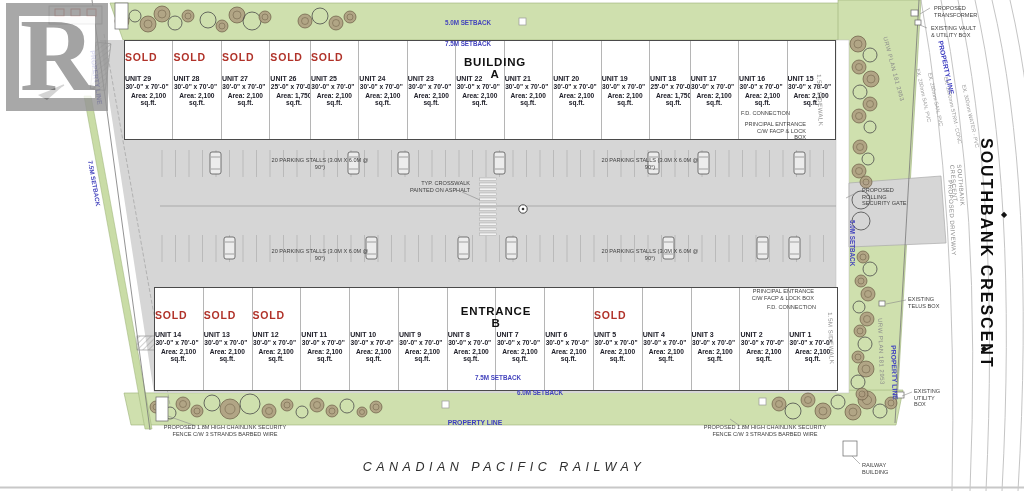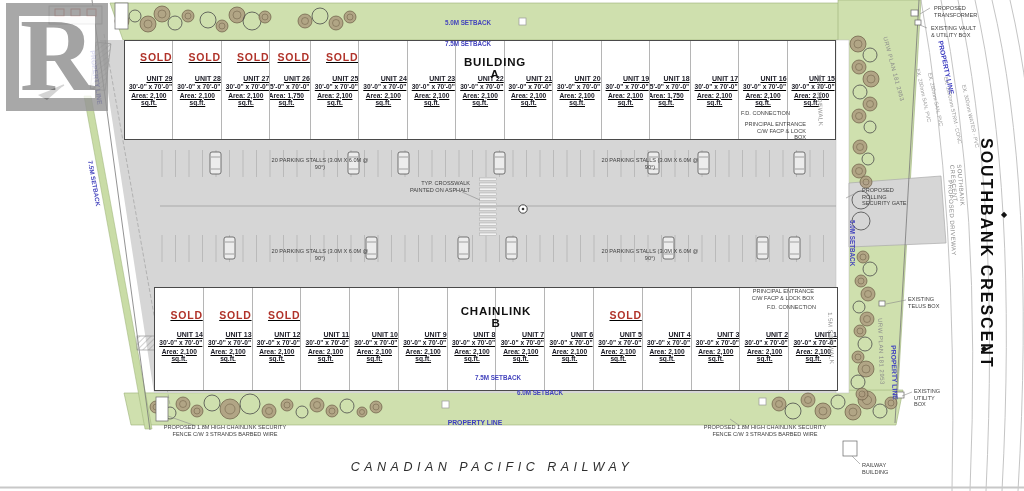--- a/index.html
+++ b/index.html
@@ -4,21 +4,21 @@
 <style>
   html,body{margin:0;padding:0;background:#fff;}
   #stage{position:relative;width:1024px;height:491px;overflow:hidden;background:#fff;
          font-family:"Liberation Sans",sans-serif;}
   #bg{position:absolute;left:0;top:0;z-index:1;}
   .bldg{position:absolute;z-index:2;background:#fff;border:1px solid #4a4a4a;
         box-sizing:border-box;display:flex;}
   #bldgA{left:124px;top:40px;width:712px;height:100px;}
   #bldgB{left:154px;top:287px;width:684px;height:104px;}
   .unit{flex:30 0 0;border-right:1px solid #b5b5b5;display:flex;flex-direction:column;
-        align-items:flex-end;text-align:center;overflow:hidden;box-sizing:border-box;text-decoration:underline;}
+        align-items:flex-start;text-align:center;overflow:hidden;box-sizing:border-box;}
   .unit.narrow{flex:25 0 0;}
   .unit:last-child{border-right:none;}
   .u-sold{height:24px;margin-top:10px;font-weight:bold;color:#b03229;font-size:10.5px;
           letter-spacing:.8px;line-height:12px;}
   #bldgB .u-sold{margin-top:21px;height:22px;}
   .u-name{font-size:7px;font-weight:bold;color:#20202a;line-height:8px;}
   .u-dims{font-size:6.6px;font-weight:bold;color:#20202a;line-height:7.5px;width:44px;}
   .u-area{font-size:6.6px;font-weight:bold;color:#20202a;line-height:7.5px;width:47px;margin-top:1px;}
   #labels{position:absolute;left:0;top:0;width:100%;height:100%;z-index:3;pointer-events:none;}
   .lb{position:absolute;font-size:6px;line-height:7px;color:#333;transform-origin:0 0;}
@@ -586,38 +586,38 @@
         <div class="u-name">UNIT 1</div>
         <div class="u-dims">30'-0" x 70'-0"</div>
         <div class="u-area">Area: 2,100 sq.ft.</div>
       </div>
     </div>
 
   <div id="labels">
       <div class="lb bl c" style="left: 438px; top: 19px; width: 60px;">5.0M SETBACK</div>
       <div class="lb bl c" style="left: 438px; top: 40px; width: 60px;">7.5M SETBACK</div>
       <div class="lb bigname c" style="left: 458px; top: 56px; width: 74px;">BUILDING A</div>
-      <div class="lb bigname c" style="left: 459px; top: 305px; width: 74px;">CHAINLINK B</div>
+      <div class="lb bigname c" style="left: 459px; top: 305px; width: 74px;">ENTRANCE B</div>
       <div class="lb gy c" style="left: 270px; top: 157px; width: 100px;">20 PARKING STALLS (3.0M X 6.0M @ 90°)</div>
       <div class="lb gy c" style="left: 600px; top: 157px; width: 100px;">20 PARKING STALLS (3.0M X 6.0M @ 90°)</div>
       <div class="lb gy c" style="left: 270px; top: 248px; width: 100px;">20 PARKING STALLS (3.0M X 6.0M @ 90°)</div>
       <div class="lb gy c" style="left: 600px; top: 248px; width: 100px;">20 PARKING STALLS (3.0M X 6.0M @ 90°)</div>
       <div class="lb gy r" style="left: 408px; top: 180px; width: 62px;">TYP. CROSSWALK PAINTED ON ASPHALT</div>
       <div class="lb gy r" style="left: 728px; top: 110px; width: 62px;">F.D. CONNECTION</div>
       <div class="lb gy r" style="left: 744px; top: 121px; width: 62px;">PRINCIPAL ENTRANCE C/W FACP &amp; LOCK BOX</div>
       <div class="lb gy r" style="left: 750px; top: 288px; width: 64px;">PRINCIPAL ENTRANCE C/W FACP &amp; LOCK BOX</div>
       <div class="lb gy r" style="left: 754px; top: 304px; width: 62px;">F.D. CONNECTION</div>
       <div class="lb gy" style="left: 862px; top: 187px; width: 52px;">PROPOSED ROLLING SECURITY GATE</div>
       <div class="lb bl c" style="left: 468px; top: 374px; width: 60px;">7.5M SETBACK</div>
       <div class="lb bl c" style="left: 510px; top: 389px; width: 60px;">6.0M SETBACK</div>
       <div class="lb blb c" style="left: 435px; top: 419px; width: 80px;">PROPERTY LINE</div>
       <div class="lb gy c" style="left: 160px; top: 424px; width: 130px;">PROPOSED 1.8M HIGH CHAINLINK SECURITY FENCE C/W 3 STRANDS BARBED WIRE</div>
       <div class="lb gy c" style="left: 700px; top: 424px; width: 130px;">PROPOSED 1.8M HIGH CHAINLINK SECURITY FENCE C/W 3 STRANDS BARBED WIRE</div>
       <div class="lb gy" style="left: 862px; top: 462px; width: 34px;">RAILWAY BUILDING</div>
-      <div class="lb cpr c" style="left: 332px; top: 464px; width: 320px;">CANADIAN PACIFIC RAILWAY</div>
+      <div class="lb cpr c" style="left: 344px; top: 464px; width: 320px;">CANADIAN PACIFIC RAILWAY</div>
       <div class="lb gy" style="left: 934px; top: 5px; width: 42px;">PROPOSED TRANSFORMER</div>
       <div class="lb gy" style="left: 931px; top: 25px; width: 46px;">EXISTING VAULT &amp; UTILITY BOX</div>
       <div class="lb gy" style="left: 908px; top: 296px; width: 34px;">EXISTING TELUS BOX</div>
       <div class="lb gy" style="left: 914px; top: 388px; width: 34px;">EXISTING UTILITY BOX</div>
       <div class="lb blb nw" style="left: 944px; top: 40px; transform: rotate(78deg);">PROPERTY LINE</div>
       <div class="lb blb nw" style="left: 897px; top: 345px; transform: rotate(88deg);">PROPERTY LINE</div>
       <div class="lb blb nw" style="left: 96px; top: 50px; transform: rotate(82deg);">PROPERTY LINE</div>
       <div class="lb bl nw" style="left: 94px; top: 160px; transform: rotate(80deg);">7.5M SETBACK</div>
       <div class="lb bl nw" style="left: 856px; top: 220px; transform: rotate(90deg);">5.0M SETBACK</div>
       <div class="lb gys nw" style="left: 822px; top: 74px; transform: rotate(88deg);">1.5M SIDEWALK</div>

